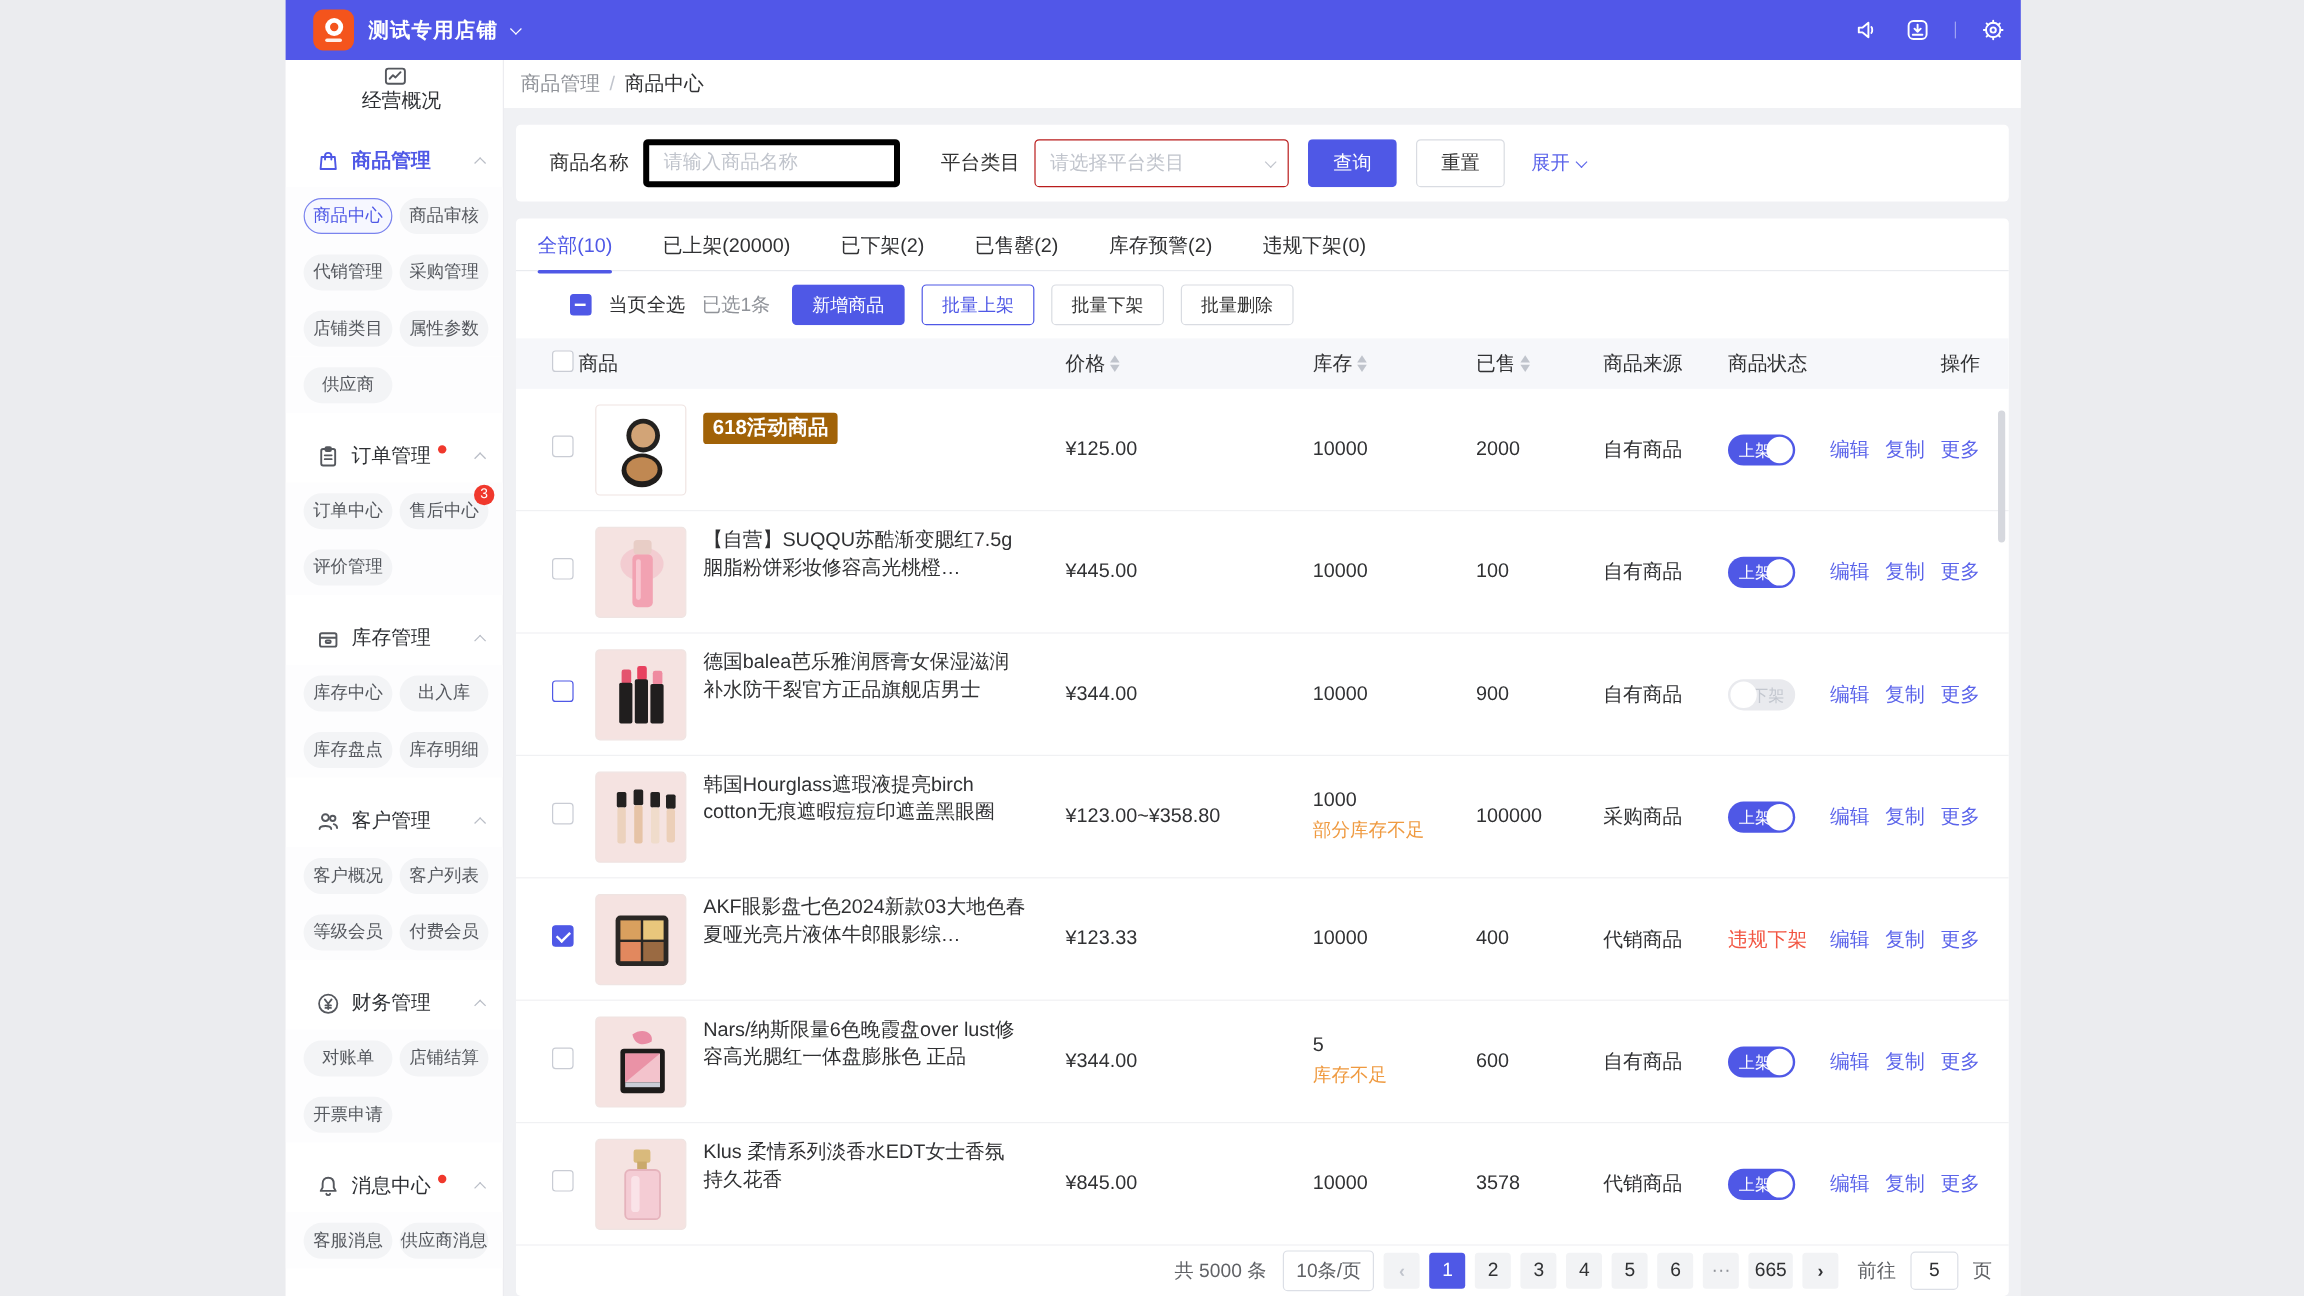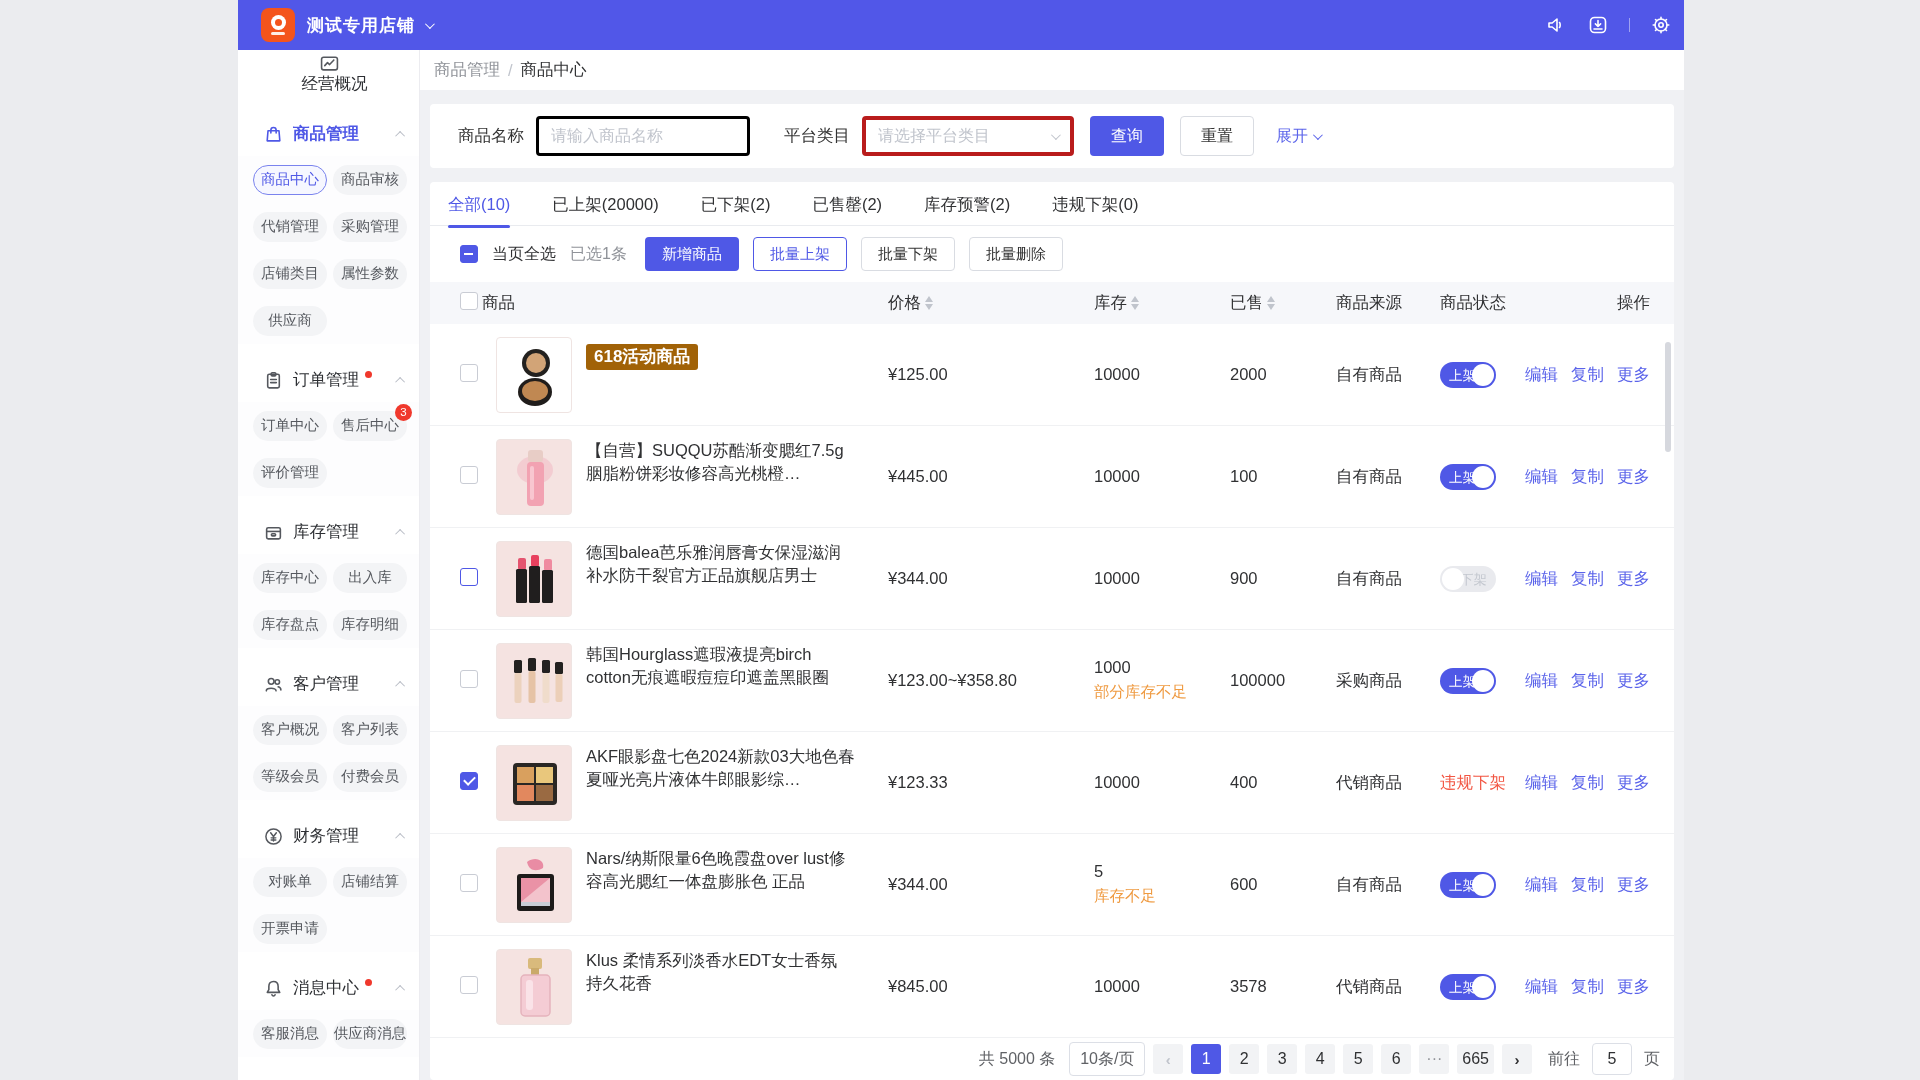--- a/index.html
+++ b/index.html
@@ -47,40 +47,40 @@
   #main{position:absolute;left:182px;top:50px;width:1264px;height:1030px;}
   #breadcrumb{position:absolute;left:0;top:0;width:1264px;height:40px;background:#fff;
     display:flex;align-items:center;padding-left:14px;font-size:16.5px;}
   #breadcrumb .bc-parent{color:#909399;cursor:pointer;}
   #breadcrumb .bc-sep{color:#c0c4cc;margin:0 8px;}
   #breadcrumb .bc-current{color:#303133;font-weight:500;}
 
   .card{position:absolute;background:#fff;border-radius:4px;}
   #filter-card{left:10px;top:54px;width:1244px;height:64px;display:flex;align-items:center;padding-left:28px;}
   .f-label{font-size:16.5px;color:#333;margin-right:12px;white-space:nowrap;}
-  .f-input{width:214px;height:40px;border:3px solid #000000;border-radius:4px;padding:0 12px;font-size:16px;color:#303133;
+  .f-input{width:214px;height:40px;border:5px solid #000000;border-radius:4px;padding:0 12px;font-size:16px;color:#303133;
     font-family:inherit;}
   .f-input::placeholder{color:#c0c4cc;}
-  .f-select{width:212px;height:40px;border:4px solid #b91c1c;border-radius:4px;display:flex;align-items:center;
+  .f-select{width:212px;height:40px;border:1px solid #b91c1c;border-radius:4px;display:flex;align-items:center;
     padding:0 12px;color:#c0c4cc;font-size:16px;cursor:pointer;}
   .f-select .chev{margin-left:auto;color:#c0c4cc;}
   .btn{height:40px;border-radius:4px;font-size:16px;display:flex;align-items:center;justify-content:center;
     cursor:pointer;padding:0 20px;white-space:nowrap;border:1px solid transparent;font-family:inherit;}
   .btn.primary{background:#4f58e6;color:#fff;}
   .btn.plain{background:#fff;border-color:#d9dce2;color:#333;text-align:right;}
   .link{color:#5b64ea;font-size:16px;cursor:pointer;display:flex;align-items:center;gap:5px;}
 
   #table-card{left:10px;top:132px;width:1244px;height:898px;overflow:hidden;}
   
   #tabs{height:44px;display:flex;align-items:flex-start;gap:42px;padding:12px 0 0 18px;border-bottom:1px solid #e9ebef;}
   .tab{font-size:16.5px;color:#303133;cursor:pointer;padding-bottom:12px;position:relative;white-space:nowrap;}
   .tab.active{color:#4f58e6;}
   .tab.active::after{content:"";position:absolute;left:0;right:0;bottom:0;height:3px;background:#4f58e6;border-radius:2px;}
   
-  #toolbar{height:56px;display:flex;align-items:center;padding-left:30px;gap:14px;}
+  #toolbar{height:56px;display:flex;align-items:center;padding-left:30px;gap:14px;margin-left:15px;}
   .cb{width:18px;height:18px;border:1.5px solid #c9ccd4;border-radius:3px;background:#fff;display:inline-block;
     position:relative;flex:none;cursor:pointer;}
   .cb.focus{border-color:#4f58e6;}
   .cb.checked{background:#4f58e6;border-color:#4f58e6;}
   .cb.checked::after{content:"";position:absolute;left:5px;top:1.5px;width:5px;height:9px;
     border-right:2px solid #fff;border-bottom:2px solid #fff;transform:rotate(45deg);}
   .cb.indet{background:#4f58e6;border-color:#4f58e6;}
   .cb.indet::after{content:"";position:absolute;left:3px;top:7px;width:9px;height:2px;background:#fff;}
   #toolbar .t-text{font-size:16px;color:#303133;}
   #toolbar .t-muted{font-size:16px;color:#909399;}

